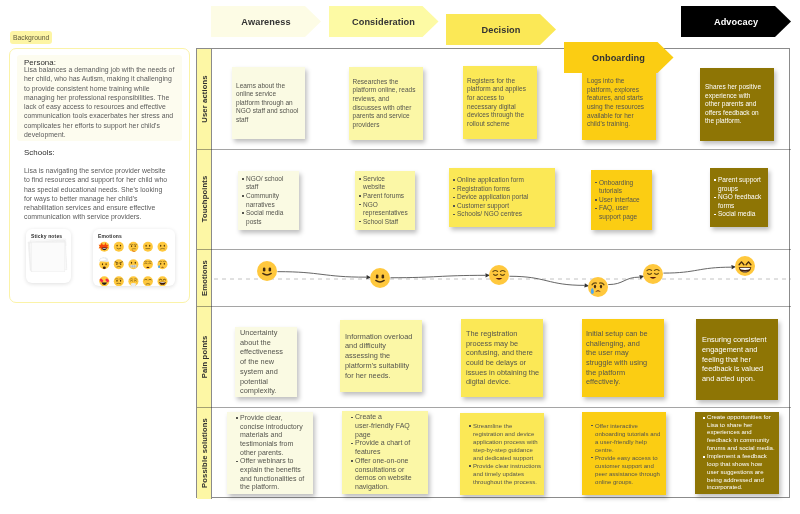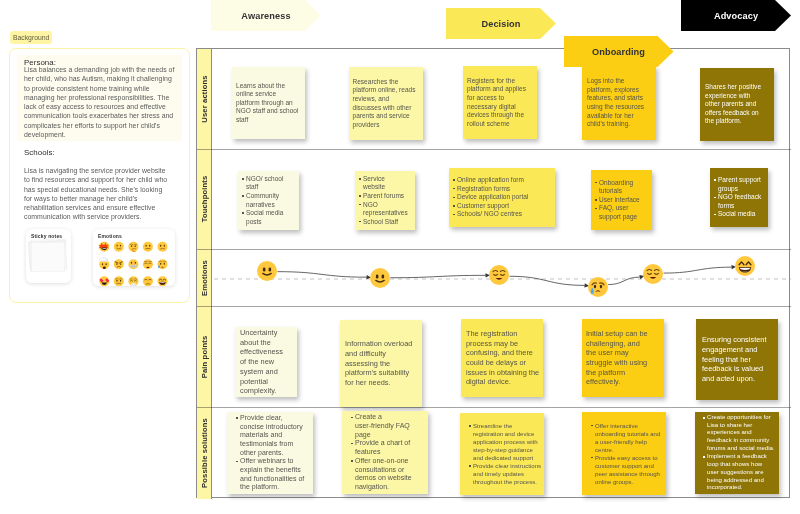--- a/index.html
+++ b/index.html
@@ -20,21 +20,21 @@
         letter-spacing:.03px;}
 
   
   .pal{position:absolute;background:#fff;border-radius:6px;
        box-shadow:0 1px 4px rgba(0,0,0,.13);}
   .pal-title{font-size:5px;font-weight:bold;color:#2f2f2f;letter-spacing:.15px;}
   .pal-sticky{left:26px;top:229px;width:45px;height:54px;}
   .pal-emo{left:93px;top:229px;width:82px;height:57px;}
 
   
-  .chev{position:absolute;top:0;height:31px;width:110px;
+  .chev{position:absolute;top:6px;height:31px;width:110px;
         display:flex;align-items:center;justify-content:center;
         font-size:9.2px;font-weight:bold;letter-spacing:.1px;
         clip-path:polygon(0 0, 94px 0, 110px 50%, 94px 100%, 0 100%);}
 
   
   .matrix{position:absolute;left:196px;top:48px;width:594px;height:450px;
           border:1px solid #8b8b8b;box-sizing:border-box;background:#fff;}
   .rowlabel{position:absolute;left:0;width:15px;background:#fdf7a5;
             border-right:1px solid #8b8b8b;box-sizing:border-box;}
   .rowlabel span{position:absolute;left:50%;top:50%;
@@ -273,21 +273,21 @@
         <div class="note dark" style="font-size: 6.5px; line-height: 8.55px; left: 513px; top: 119px; width: 58px; height: 59px; padding-left: 4px; padding-right: 2px; background: rgb(142, 117, 5);">
           <ul>
             <li>Parent support groups</li>
             <li>NGO feedback forms</li>
             <li>Social media</li>
           </ul>
         </div>
         <div class="note" style="font-size: 7.35px; line-height: 9.7px; left: 38px; top: 278px; width: 62px; height: 70px; padding-left: 5px; padding-right: 14px; background: rgb(250, 250, 227); justify-content: flex-end;">
           <div>Uncertainty about the effectiveness of the new system and potential complexity.</div>
         </div>
-        <div class="note" style="font-size: 7.35px; line-height: 9.7px; left: 143px; top: 271px; width: 82px; height: 87px; padding-left: 5px; padding-right: 4px; background: rgb(251, 247, 166);">
+        <div class="note" style="font-size: 7.35px; line-height: 9.7px; left: 143px; top: 271px; width: 82px; height: 72px; padding-left: 5px; padding-right: 4px; background: rgb(251, 247, 166);">
           <div>Information overload and difficulty assessing the platform's suitability for her needs.</div>
         </div>
         <div class="note" style="font-size: 7.35px; line-height: 9.7px; left: 264px; top: 270px; width: 82px; height: 78px; padding-left: 5px; padding-right: 3px; background: rgb(251, 232, 86);">
           <div>The registration process may be confusing, and there could be delays or issues in obtaining the digital device.</div>
         </div>
         <div class="note" style="font-size: 7.35px; line-height: 9.7px; left: 385px; top: 270px; width: 82px; height: 78px; padding-right: 12px; background: rgb(251, 205, 19);">
           <div>Initial setup can be challenging, and the user may struggle with using the platform effectively.</div>
         </div>
         <div class="note dark" style="font-size: 7.35px; line-height: 9.7px; left: 499px; top: 270px; width: 82px; height: 81px; padding-left: 6px; padding-right: 4px; background: rgb(142, 117, 5);">
           <div>Ensuring consistent engagement and feeling that her feedback is valued and acted upon.</div>
@@ -380,20 +380,23 @@
           <path d="M -6.3 1.3 Q 0 0.6 6.3 1.3 Q 5.3 6.6 0 6.8 Q -5.3 6.6 -6.3 1.3 Z" fill="#42210b"></path>
           <path d="M -5.4 2.1 Q 0 1.5 5.4 2.1 Q 4.7 4.0 0 4.1 Q -4.7 4.0 -5.4 2.1 Z" fill="#fcfcfc"></path>
           <path d="M -3.6 5.5 Q 0 7.0 3.6 5.5 Q 0 6.2 -3.6 5.5 Z" fill="#fcfcfc"></path>
         </g>
       </svg>
   </div>
 
 <div class="chev" style="left: 211px; background: rgb(253, 252, 229); color: rgb(51, 51, 51);">
       <span>Awareness</span>
     </div>
+    <div class="chev" style="left: 328.5px; background: rgb(253, 250, 164); color: rgb(51, 51, 51);">
+      <span>Consideration</span>
+    </div>
     <div class="chev" style="left: 446px; background: rgb(251, 232, 86); color: rgb(51, 51, 51); margin-top: 8px;">
       <span>Decision</span>
     </div>
     <div class="chev" style="left: 563.5px; background: rgb(251, 205, 19); color: rgb(51, 51, 51); margin-top: 36px;">
       <span>Onboarding</span>
     </div>
     <div class="chev" style="left: 681px; background: #000000; color: rgb(255, 255, 255);">
       <span>Advocacy</span>
     </div>
   </div>

